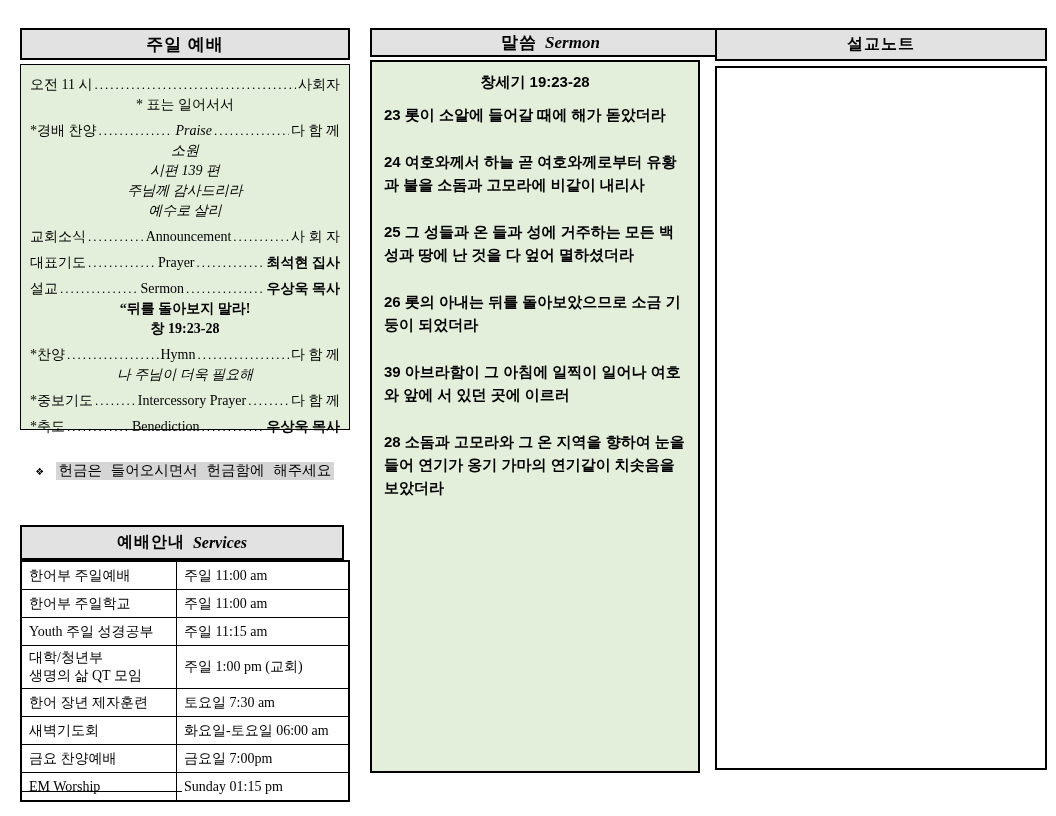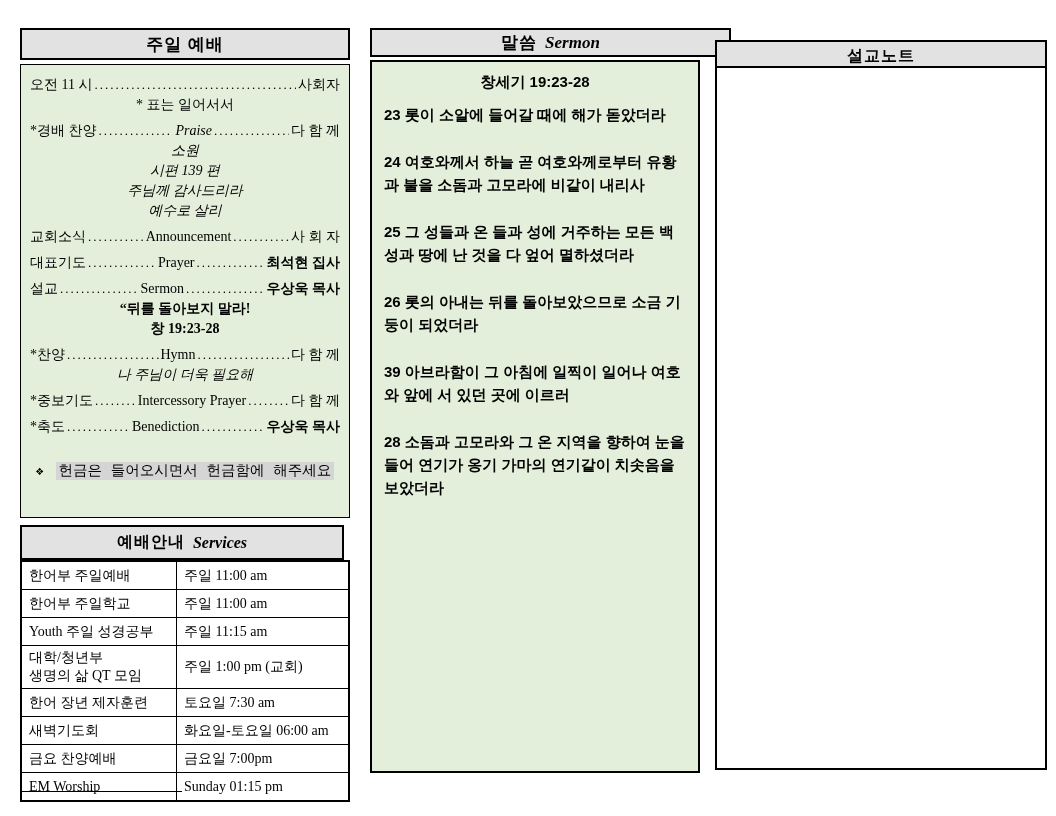--- a/index.html
+++ b/index.html
@@ -16,25 +16,25 @@
     font-family:"Liberation Sans","DejaVu Sans",sans-serif;
     font-weight:bold;font-size:17px;letter-spacing:1px;
   }
   .hdr .en{
     font-family:"Liberation Serif","DejaVu Serif",serif;
     font-style:italic;margin-left:8px;letter-spacing:0;
   }
   #worship-hdr{left:20px;top:28px;width:330px;height:32px;}
   #services-hdr{left:20px;top:525px;width:324px;height:35px;font-size:16px;}
   #sermon-hdr{left:370px;top:28px;width:361px;height:29px;}
-  #notes-hdr{left:715px;top:28px;width:332px;height:33px;font-size:16px;margin-top:12px;}
+  #notes-hdr{left:715px;top:28px;width:332px;height:33px;font-size:16px;}
 
   
   #order-body{
-    left:20px;top:64px;width:330px;height:454px;
+    left:20px;top:64px;width:330px;height:366px;
     background:#e3efda;border:1px solid #000;
     padding:10px 9px 16px 9px;font-size:14px;
   }
   .line{line-height:20px;}
   .row{display:flex;align-items:baseline;margin-top:6px;white-space:nowrap;}
   .row:first-child{margin-top:0;}
   .center{text-align:center;}
   .italic{font-style:italic;}
   .bold{font-weight:bold;}
   .dots{

